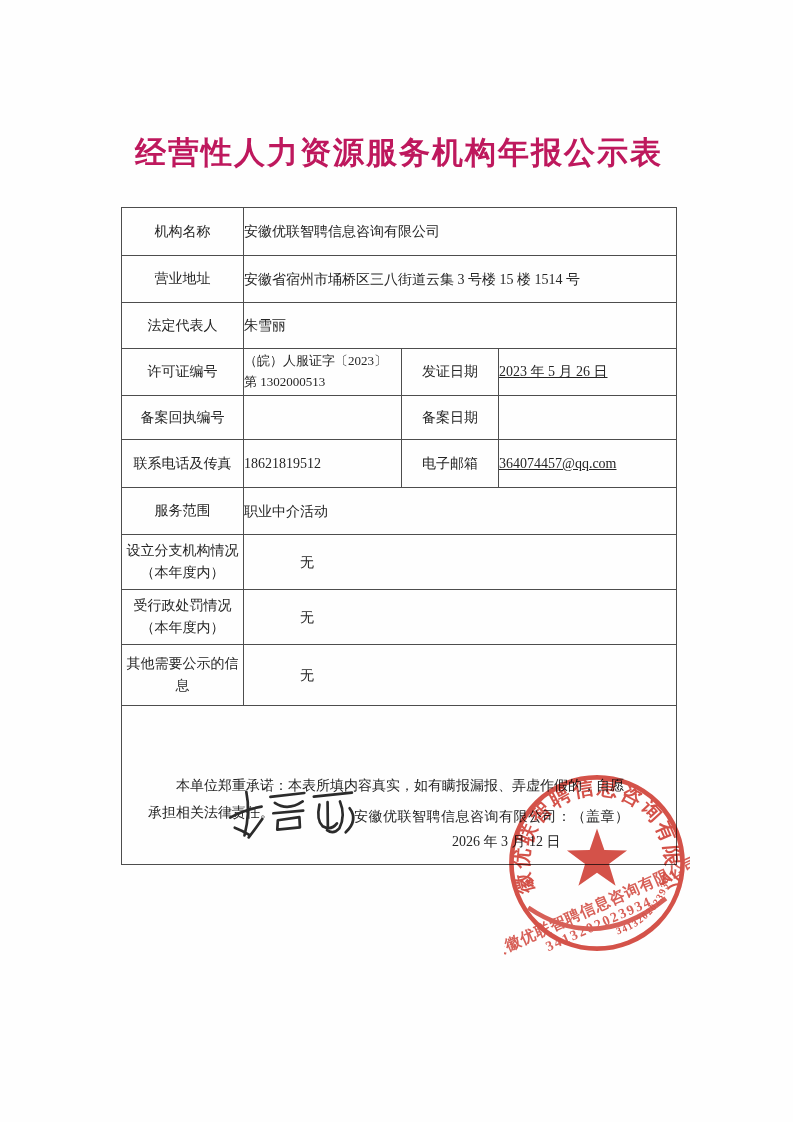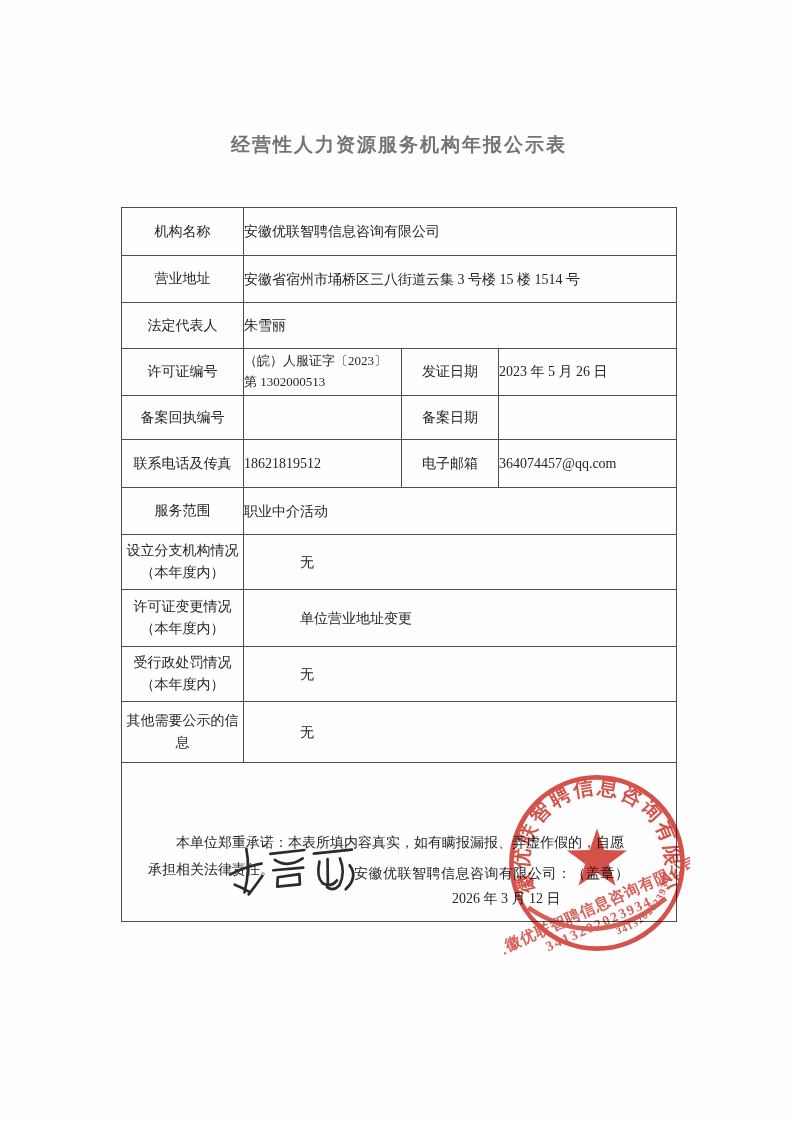--- a/index.html
+++ b/index.html
@@ -8,24 +8,24 @@
     width:793px;height:1122px;
     margin:0 auto;
     background:#fefefe;
     overflow:hidden;
     font-family:"Liberation Serif","DejaVu Serif",serif;
     color:#222;
   }
   .doc-title{
     margin:132px 0 0 5px;
     text-align:center;
-    font-size:19px;
+    font-size:31px;
     font-weight:bold;
     letter-spacing:2px;
-    color:#737373;
+    color:#be185d;
   }
   table.report{
     border-collapse:collapse;
     table-layout:fixed;
     position:absolute;
     left:121px;top:207px;
     width:555px;
   }
   table.report td{
     border:1px solid #4d4d4d;
@@ -41,20 +41,21 @@
   }
   td.val{
     text-align:left;
     padding:2px 6px 2px 10px;
     line-height:1.5;
   }
   td.val.indent{ padding-left:56px; }
   td.val2{
     text-align:left;
     padding:2px 6px 2px 10px;
+    text-decoration:underline;
   }
   .lic-line{ font-size:13px; line-height:1.6; }
   
   .r0 td{height:47px}.r1 td{height:46px}.r2 td{height:45px}
   .r3 td{height:46px}.r4 td{height:43px}.r5 td{height:47px}
   .r6 td{height:46px}.r7 td{height:42px}.r8 td{height:54px}
   .r9 td{height:56px}.r10 td{height:54px}.r11 td{height:60px}
   .r12 td{height:158px;vertical-align:top;}
   .commit-cell{ position:relative; }
   .commit-text{
@@ -145,24 +146,20 @@
       <td class="lbl">电子邮箱</td>
       <td class="val2">364074457@qq.com</td>
     </tr>
     <tr class="r6">
       <td class="lbl">服务范围</td>
       <td class="val" colspan="3">职业中介活动</td>
     </tr>
     <tr class="r8">
       <td class="lbl">设立分支机构情况（本年度内）</td>
       <td class="val indent" colspan="3">无</td>
-    </tr>
-    <tr class="r9">
-      <td class="lbl">许可证变更情况（本年度内）</td>
-      <td class="val indent" colspan="3">单位营业地址变更</td>
     </tr>
     <tr class="r10">
       <td class="lbl">受行政处罚情况（本年度内）</td>
       <td class="val indent" colspan="3">无</td>
     </tr>
     <tr class="r11">
       <td class="lbl">其他需要公示的信息</td>
       <td class="val indent" colspan="3">无</td>
     </tr>
     <tr class="r12">

